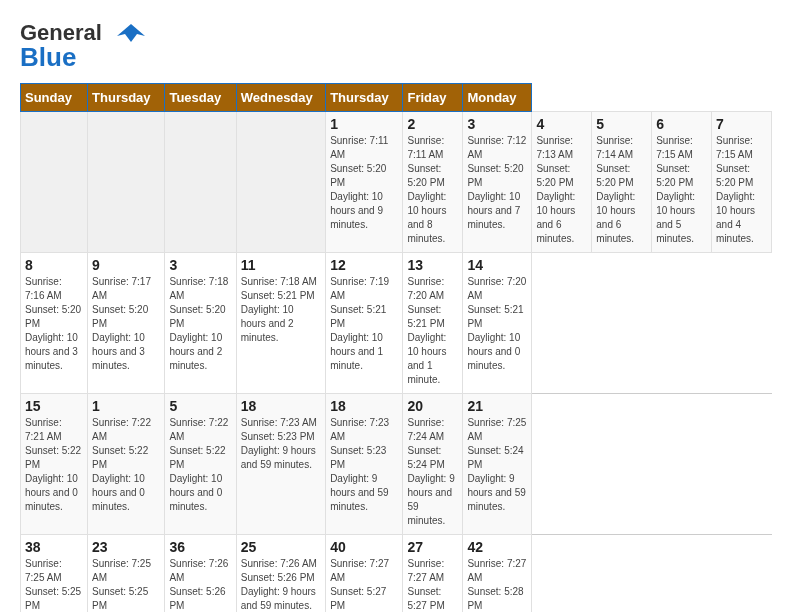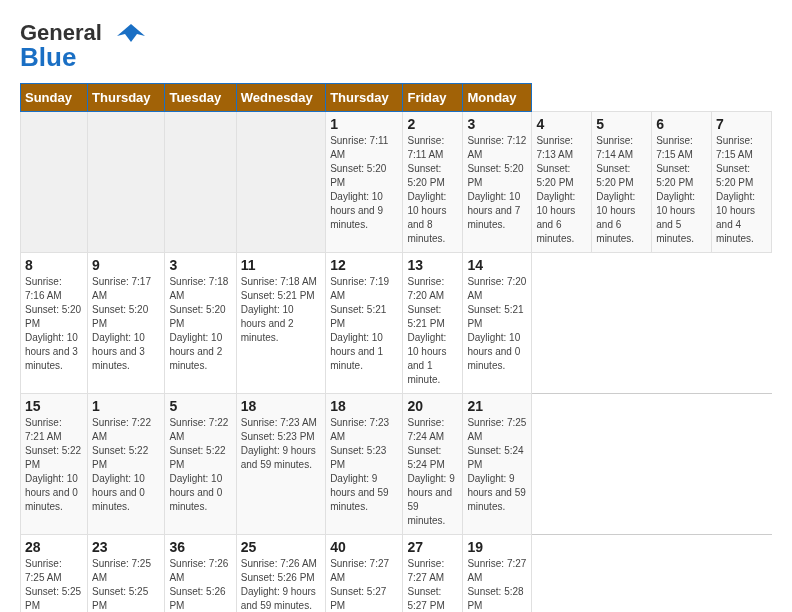--- a/index.html
+++ b/index.html
@@ -249,21 +249,21 @@
         </td>
         <td>
           <span class="day-number">21</span>
           <div class="day-info">
             Sunrise: 7:25 AM<br>Sunset: 5:24 PM<br>Daylight: 9 hours and 59 minutes.
           </div>
         </td>
       </tr>
       <tr>
         <td>
-          <span class="day-number">28</span>
+          <span class="day-number">38</span>
           <div class="day-info">
             Sunrise: 7:25 AM<br>Sunset: 5:25 PM<br>Daylight: 9 hours and 59 minutes.
           </div>
         </td>
         <td>
           <span class="day-number">23</span>
           <div class="day-info">
             Sunrise: 7:25 AM<br>Sunset: 5:25 PM<br>Daylight: 9 hours and 59 minutes.
           </div>
         </td>
@@ -285,20 +285,20 @@
             Sunrise: 7:27 AM<br>Sunset: 5:27 PM<br>Daylight: 10 hours and 0 minutes.
           </div>
         </td>
         <td>
           <span class="day-number">27</span>
           <div class="day-info">
             Sunrise: 7:27 AM<br>Sunset: 5:27 PM<br>Daylight: 10 hours and 0 minutes.
           </div>
         </td>
         <td>
-          <span class="day-number">19</span>
+          <span class="day-number">42</span>
           <div class="day-info">
             Sunrise: 7:27 AM<br>Sunset: 5:28 PM<br>Daylight: 10 hours and 0 minutes.
           </div>
         </td>
       </tr>
     </tbody>
 </table>
 
 </body></html>

